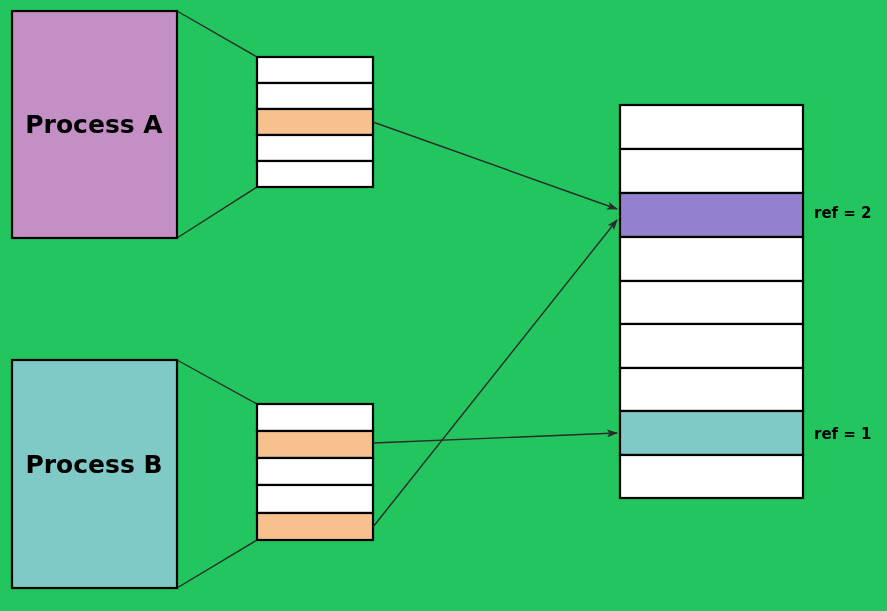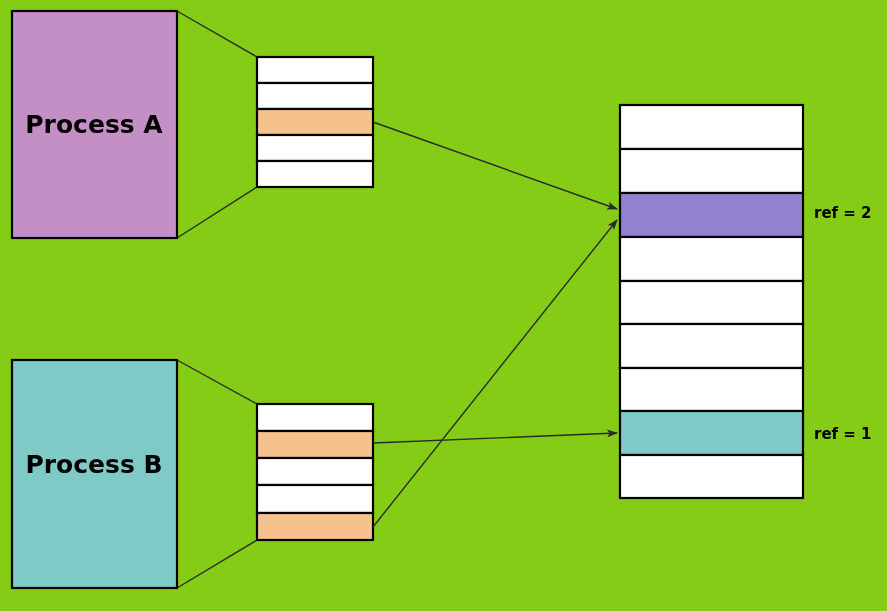--- a/index.html
+++ b/index.html
@@ -8,21 +8,21 @@
     padding: 0;
     background: #ffffff;
   }
   body {
     font-family: "DejaVu Sans", "Liberation Sans", sans-serif;
   }
   #diagram-root {
     position: relative;
     width: 887px;
     height: 611px;
-    background: #84cc16;
+    background: #22c55e;
     overflow: hidden;
   }
   #diagram-svg {
     position: absolute;
     top: 0;
     left: 0;
     width: 887px;
     height: 611px;
     display: block;
   }

